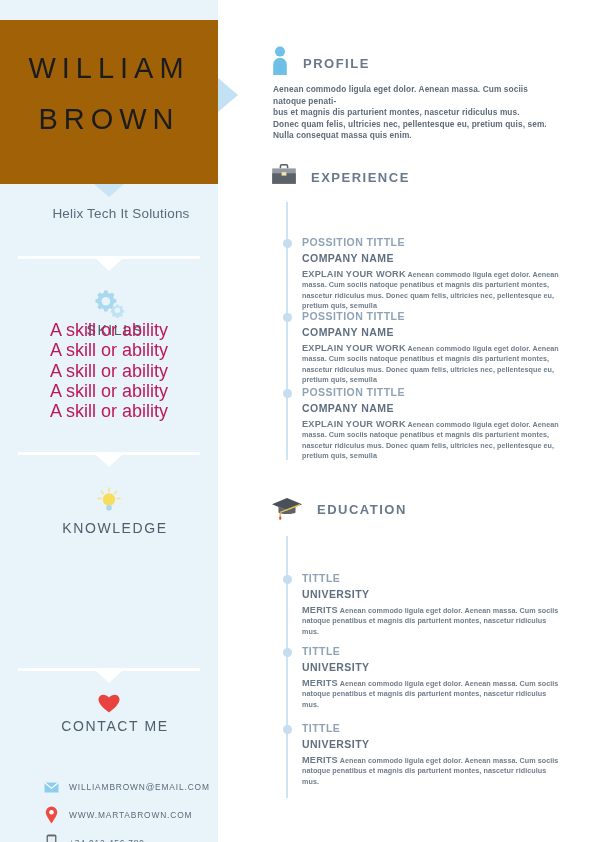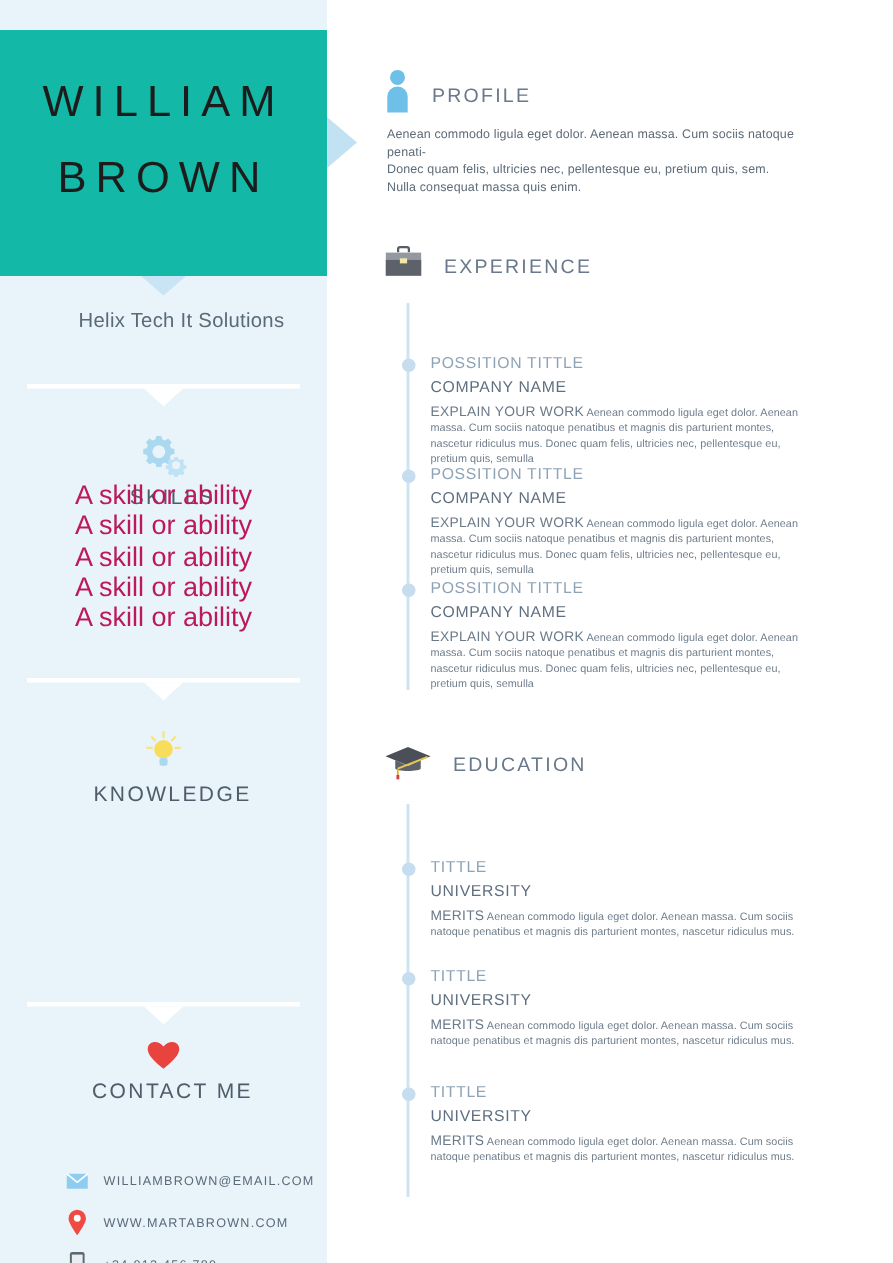--- a/index.html
+++ b/index.html
@@ -18,21 +18,21 @@
   #sidebar {
     position: absolute;
     left: 0; top: 0;
     width: 218px; height: 842px;
     background: #e8f4fa;
   }
   #name-header {
     position: absolute;
     left: 0; top: 20px;
     width: 218px; height: 164px;
-    background: #14b8a6;
+    background: #a16207;
   }
   #name-header .notch {
     position: absolute;
     left: 50%; bottom: -13px;
     transform: translateX(-50%);
     width: 0; height: 0;
     border-left: 15px solid transparent;
     border-right: 15px solid transparent;
     border-top: 13px solid #c9e4f4;
   }
@@ -134,22 +134,22 @@
   }
   #contact-list .ctext {
     color: #5b6a78;
     font-size: 8.4px;
     letter-spacing: 0.85px;
   }
 
   
   #main {
     position: absolute;
-    left: 255px; top: 0;
-    width: 300px; height: 721px;
+    left: 270px; top: 0;
+    width: 300px; height: 721px; font-weight: bold;
   }
   .sec-head {
     display: flex;
     align-items: center;
   }
   .sec-head .htitle {
     color: #69788a;
     font-size: 13px;
     letter-spacing: 1.5px;
     margin-left: 13px;
@@ -327,20 +327,21 @@
     <span>
       <svg width="20" height="30" viewBox="0 0 20 30">
         <circle cx="10" cy="5.6" r="5" fill="#6fc0e8"></circle>
         <path d="M3.2 29 L3.2 18.5 A 6.8 6.8 0 0 1 16.8 18.5 L16.8 29 Z" fill="#6fc0e8"></path>
       </svg>
     </span>
     <span class="htitle">PROFILE</span>
   </div>
   <div id="profile-body">
     <div>Aenean commodo ligula eget dolor. Aenean massa. Cum sociis natoque penati-</div>
+    <div>bus et magnis dis parturient montes, nascetur ridiculus mus.</div>
     <div>Donec quam felis, ultricies nec, pellentesque eu, pretium quis, sem.</div>
     <div>Nulla consequat massa quis enim.</div>
   </div>
 
   <div class="sec-head" id="experience-head">
     <span>
       <svg width="28" height="26" viewBox="0 0 28 26">
         <path d="M10.4 6.2 L10.4 4.2 A 1.4 1.4 0 0 1 11.8 2.8 L16.2 2.8 A 1.4 1.4 0 0 1 17.6 4.2 L17.6 6.2" fill="none" stroke="#585e66" stroke-width="1.5"></path>
         <rect x="2.2" y="6.4" width="23.6" height="15.4" fill="#9499a1"></rect>
         <rect x="2.2" y="11.3" width="23.6" height="10.5" fill="#5d626a"></rect>

